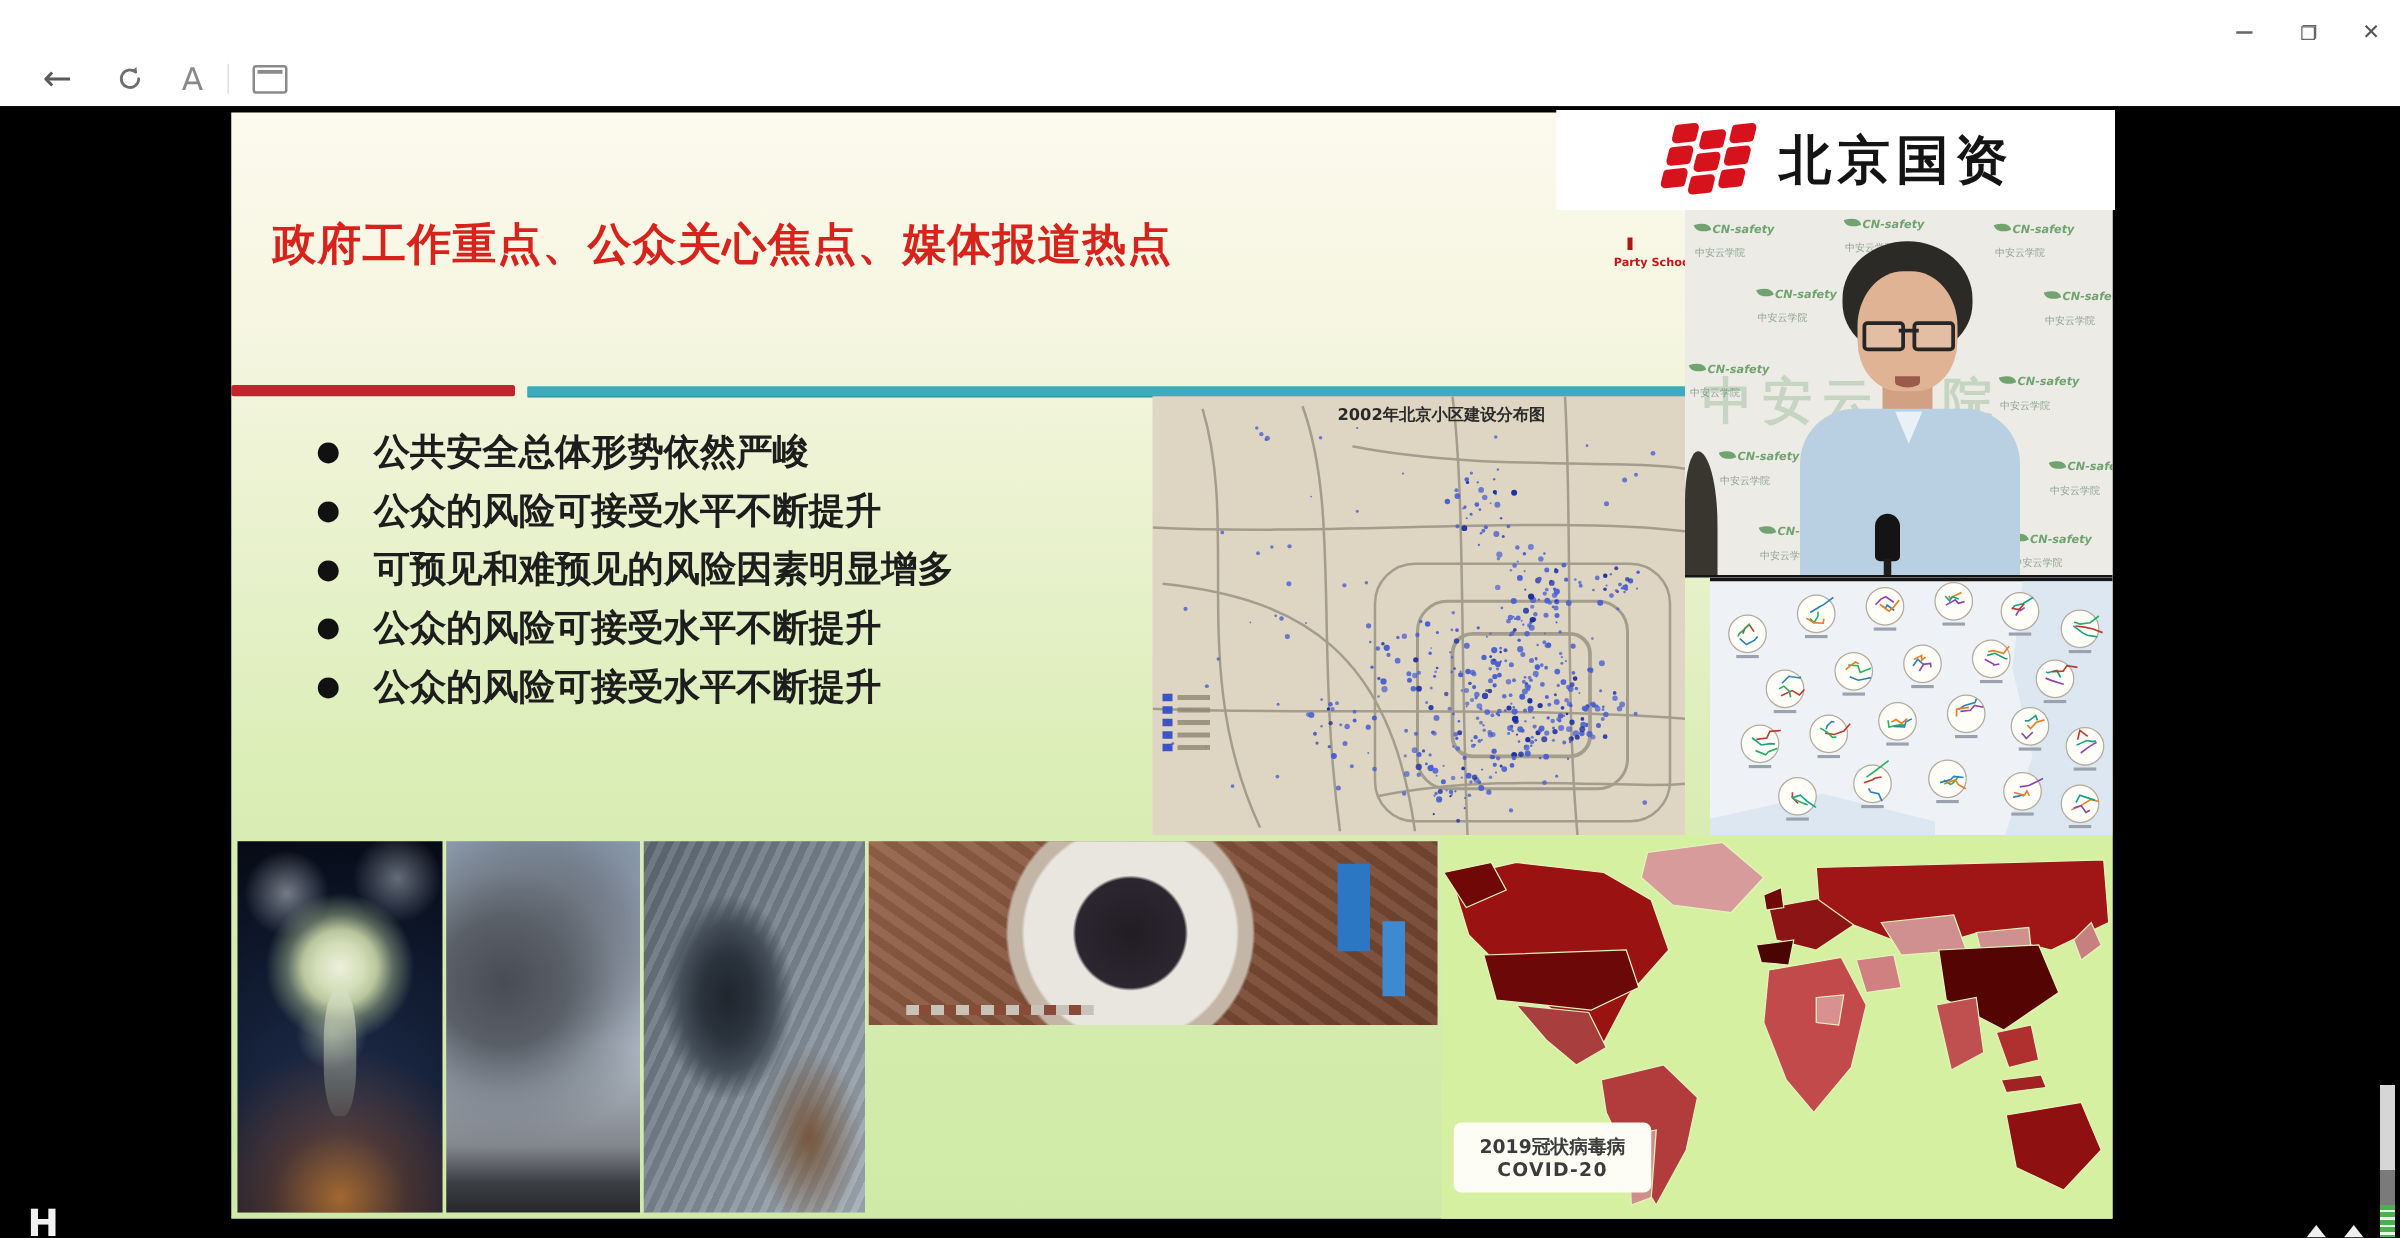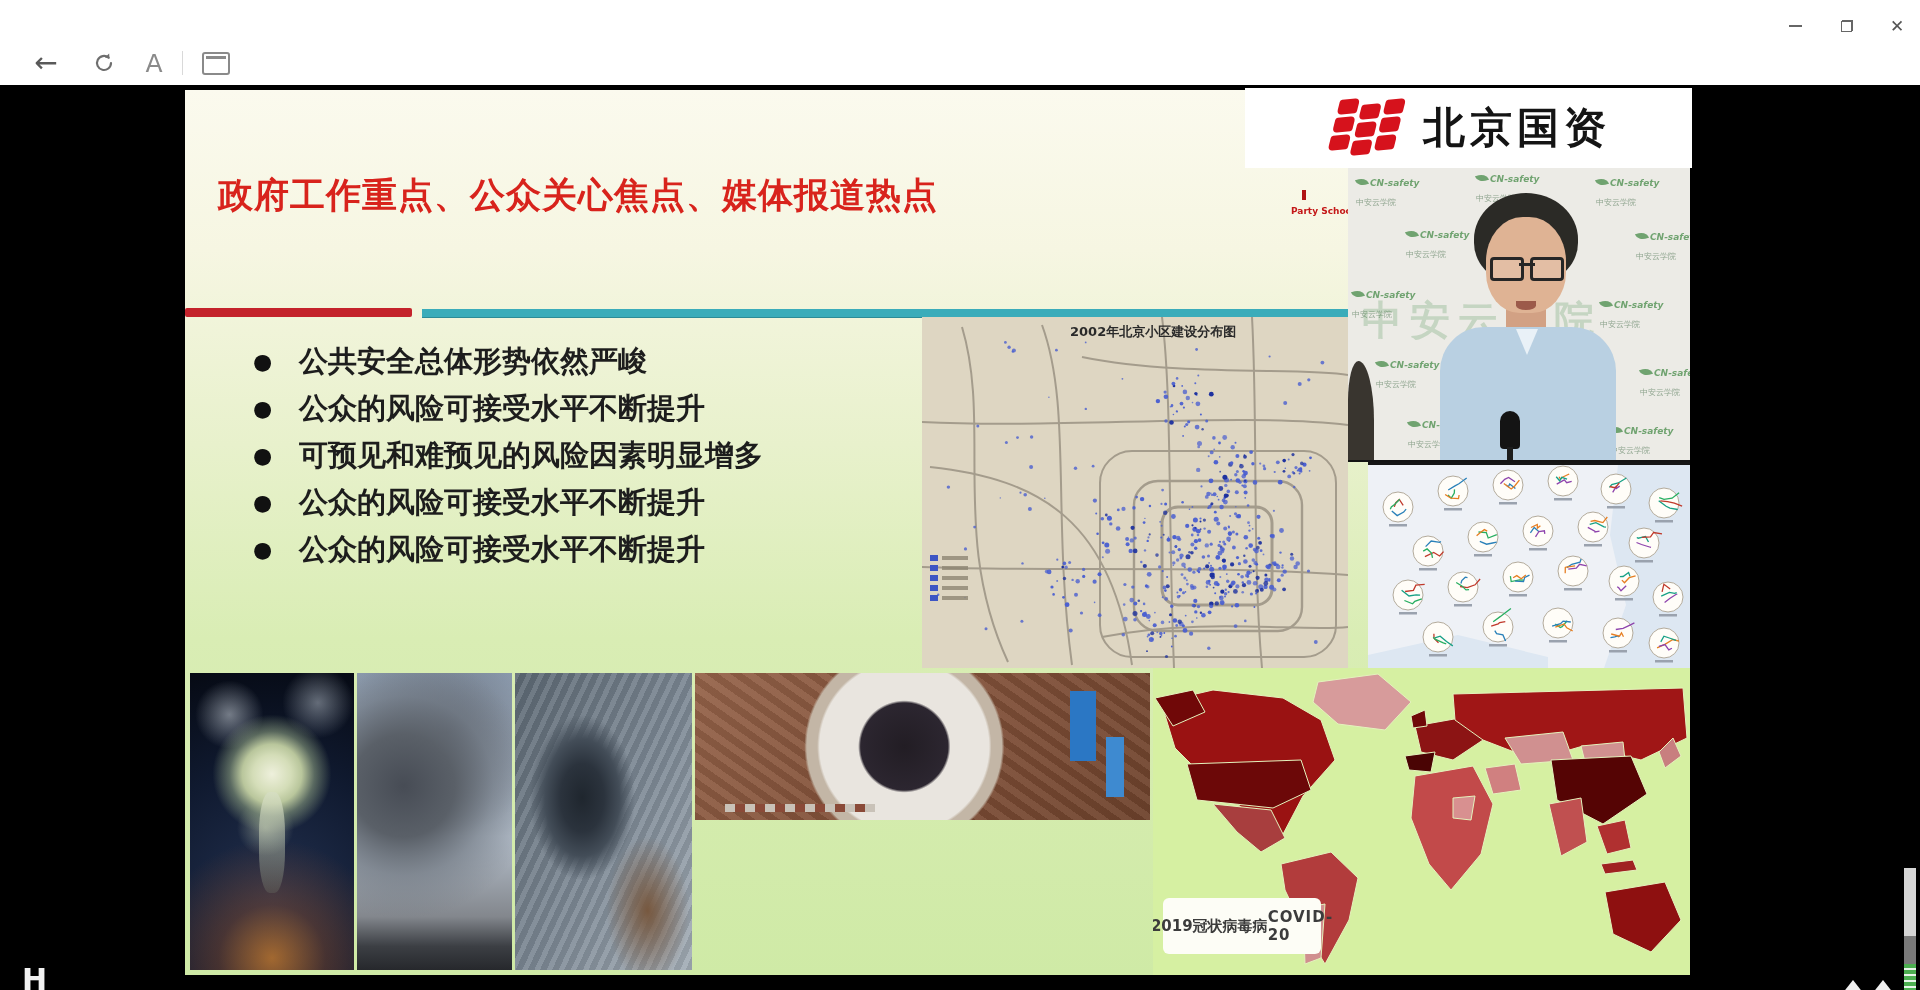--- a/index.html
+++ b/index.html
@@ -109,21 +109,21 @@
   .ph5 .banner{position:absolute;left:18px;top:52px;width:420px;height:26px;background:#c43030;display:flex;align-items:center;justify-content:center;}
   .ph5 .banner-tx{font-size:12px;font-weight:bold;color:#ffd94a;letter-spacing:2px;white-space:nowrap;}
   .ph5 .crowd{position:absolute;left:24px;top:86px;width:408px;height:30px;
      background:radial-gradient(circle at 5px 3px,#f2f2f2 0 2.4px,transparent 3px) 0 0/24px 30px,
                 repeating-linear-gradient(90deg,#2c3c58 0 7px,rgba(210,218,226,.0) 7px 24px);}
   .ph5 .building{position:absolute;left:0;top:40px;width:455px;height:24px;background:repeating-linear-gradient(90deg,rgba(120,130,150,.25) 0 6px,transparent 6px 18px);}
 
   
   .world-map{position:absolute;left:968px;top:578px;width:537px;height:307px;background:#d6f0a2;overflow:hidden;}
   .covid-label{position:absolute;left:10px;top:230px;width:158px;height:56px;background:#fdfdf6;border-radius:6px;
-     display:flex;align-items:center;justify-content:center;}
+     display:flex;flex-direction:column;align-items:center;justify-content:center;}
   .covid-l1{font-size:15px;font-weight:bold;color:#3c3c3c;white-space:nowrap;}
   .covid-l2{font-size:15px;font-weight:bold;color:#3c3c3c;letter-spacing:1px;}
 
   
   .h-letter{position:absolute;left:22px;top:962px;font-size:30px;font-weight:bold;color:#f2f2f2;}
   .scrollbar{position:absolute;left:1904px;top:868px;width:12px;height:122px;background:#d6d6d6;}
   .scroll-thumb{position:absolute;left:0;top:68px;width:12px;height:28px;background:#7a7a7a;}
   .scroll-green{position:absolute;left:0;top:96px;width:12px;height:26px;
      background:repeating-linear-gradient(180deg,#4caf50 0 4px,#e8f5e9 4px 6px);}
   .tri{position:absolute;width:0;height:0;border-left:11px solid transparent;border-right:11px solid transparent;border-bottom:14px solid #f0f0f0;}

